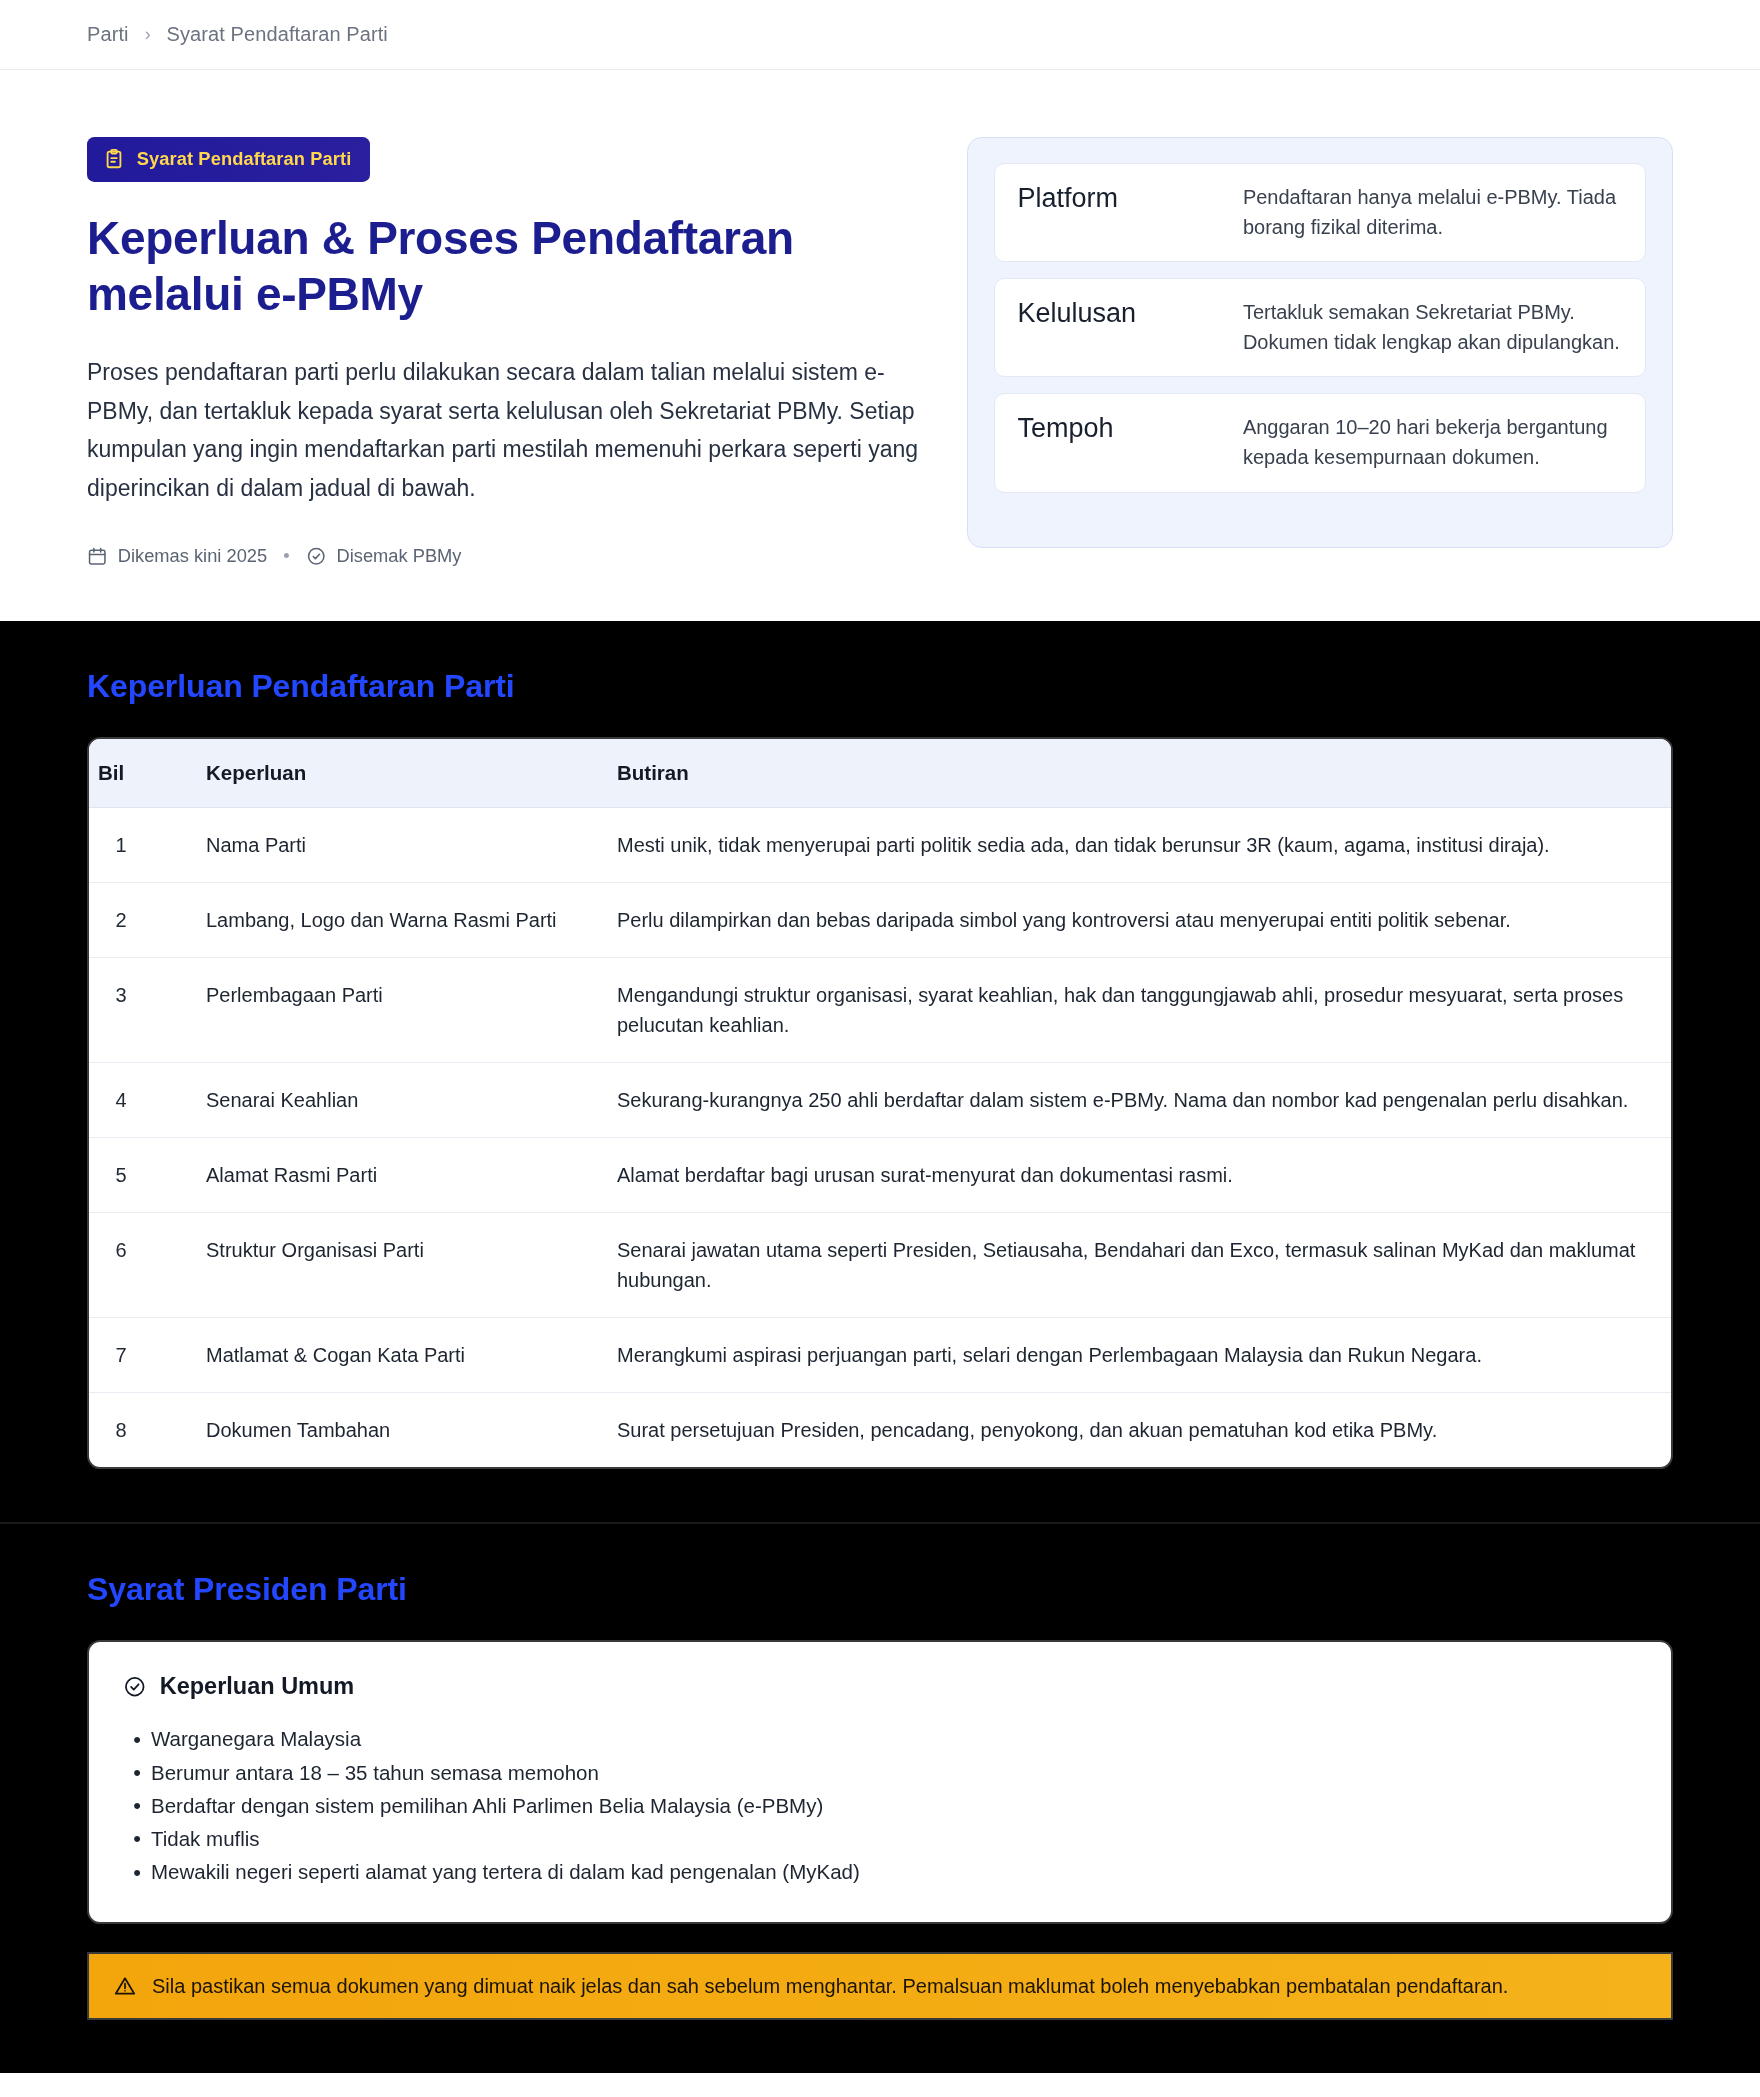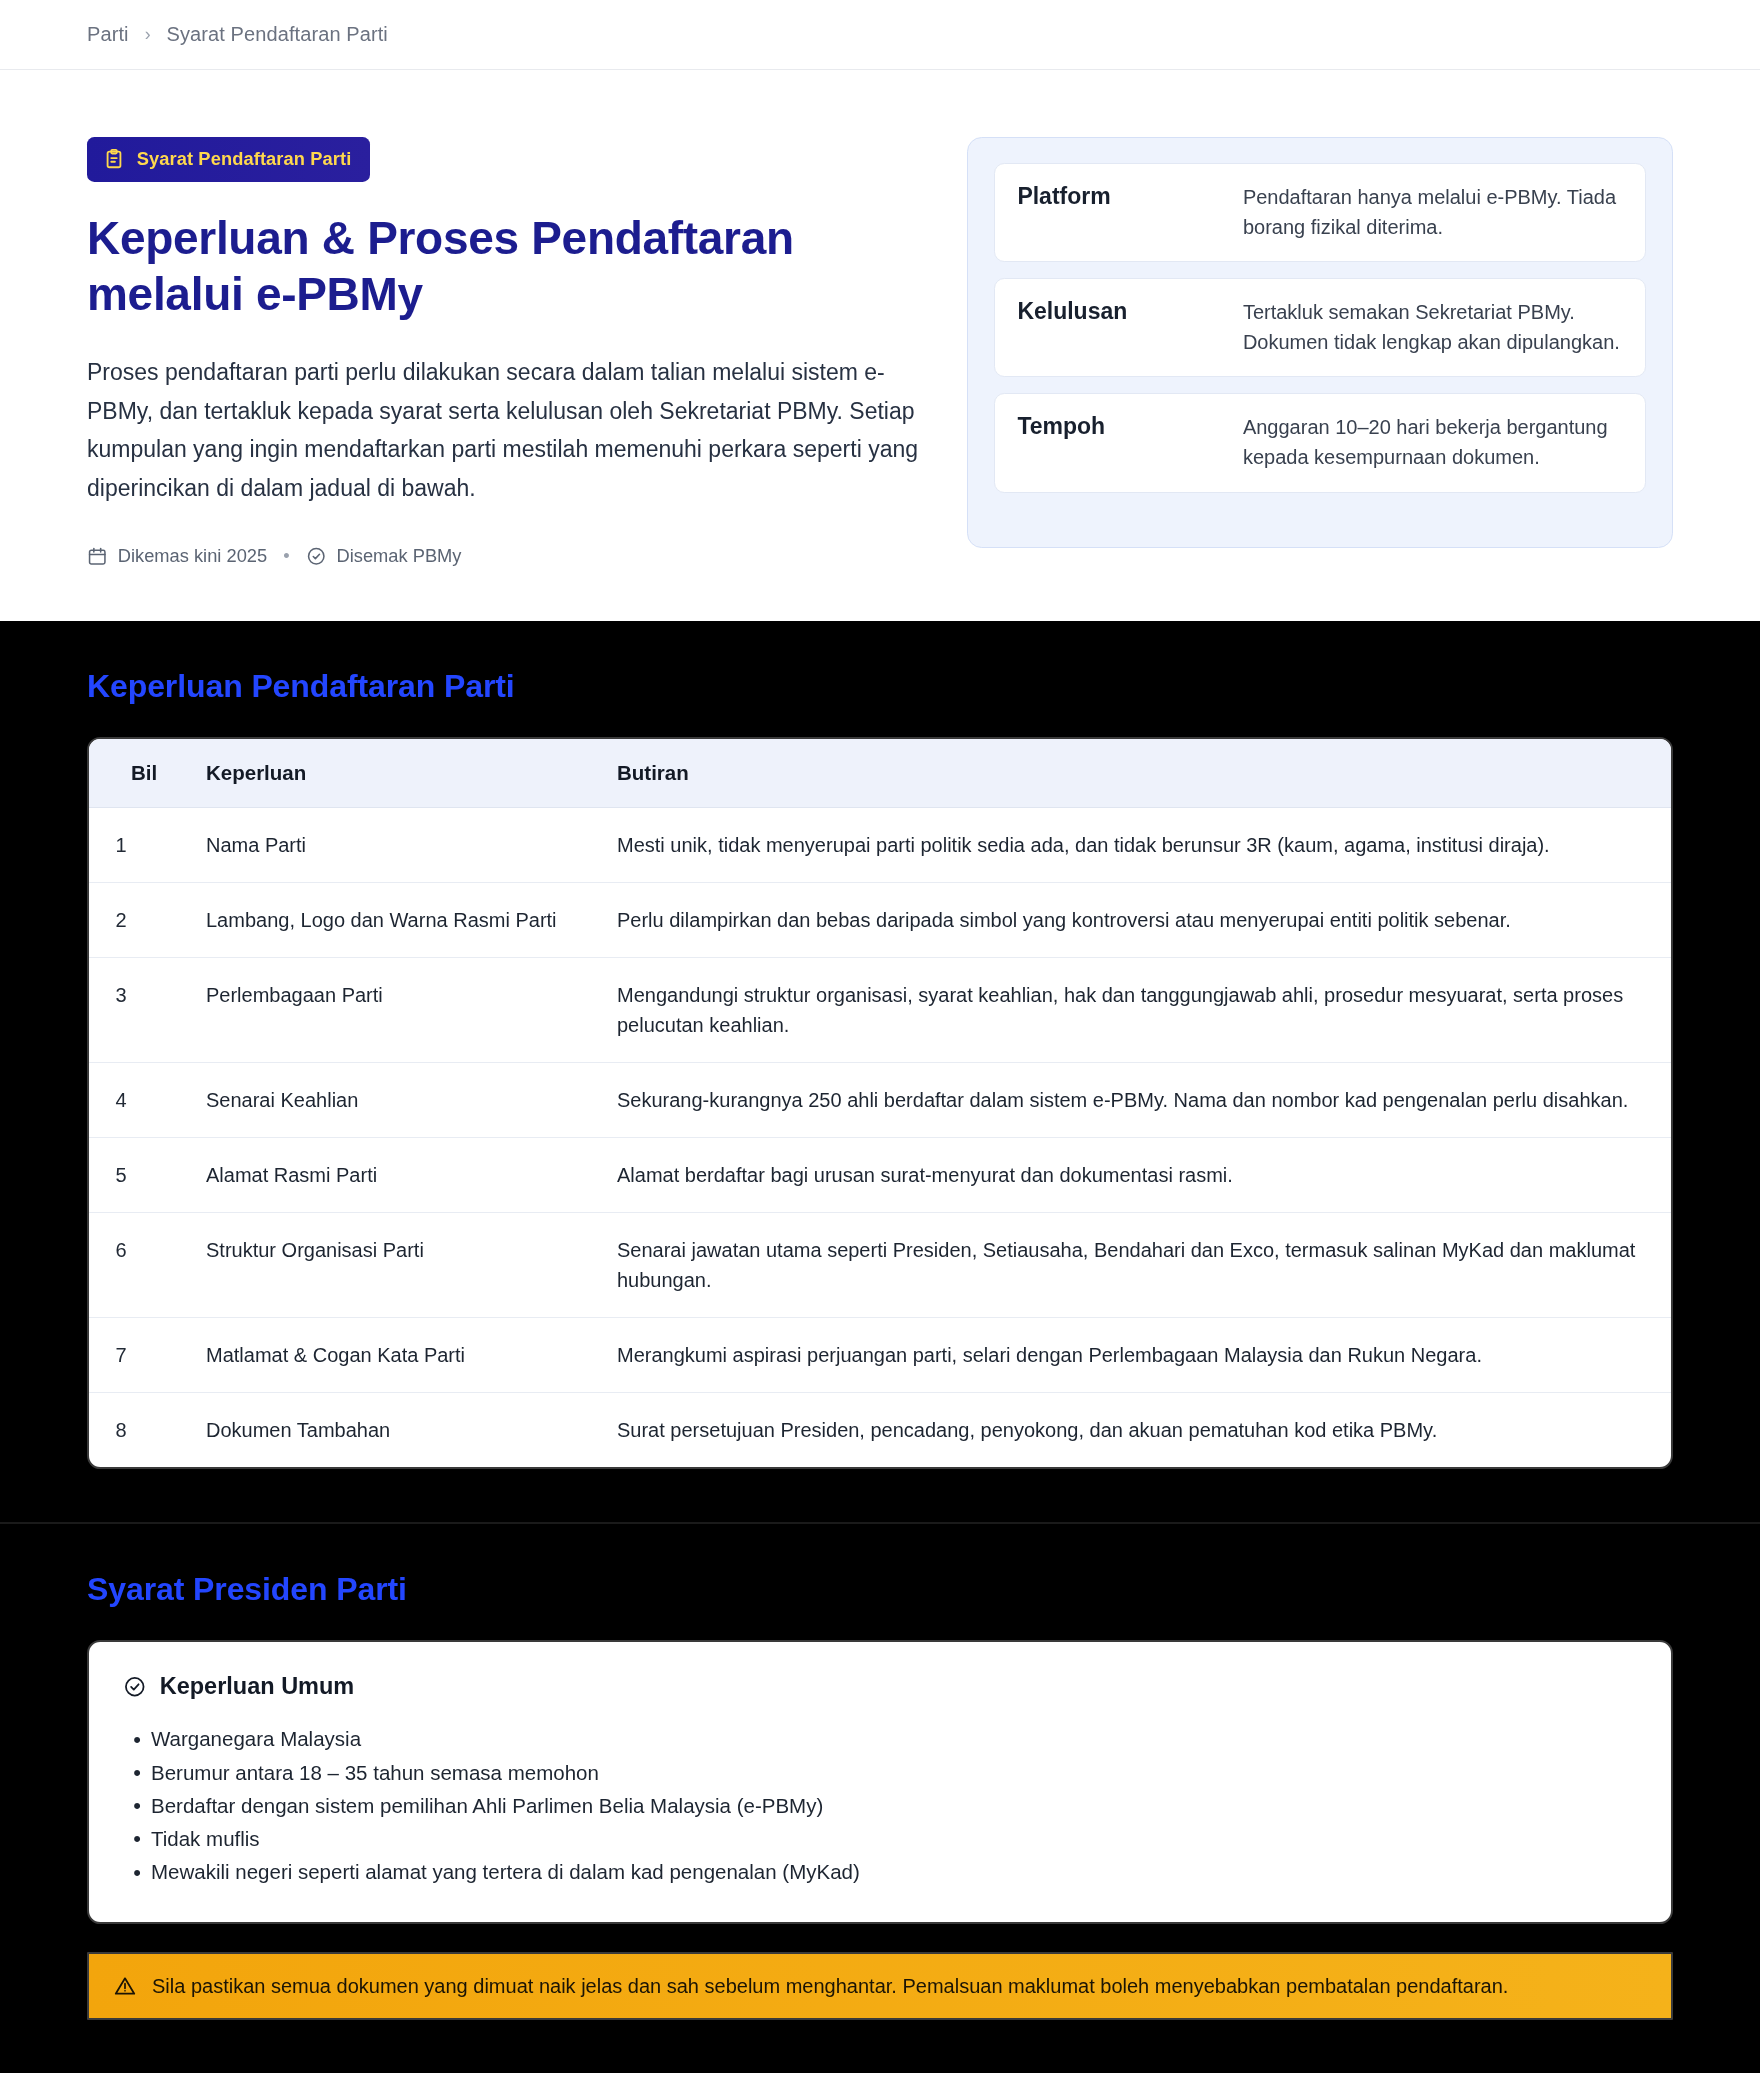--- a/index.html
+++ b/index.html
@@ -114,22 +114,22 @@
     border-radius: 10.3px;
     padding: 19px 22px;
     display: flex;
     gap: 20.5px;
     margin-bottom: 16px;
   }
   .note-item:last-child { margin-bottom: 0; }
   .note-label {
     width: 205px;
     flex: 0 0 205px;
-    font-size: 23px;
-    font-weight: bold;
+    font-size: 27px;
+    font-weight: normal;
     color: #18202e;
   }
   .note-value {
     font-size: 20px;
     line-height: 1.48;
     color: #39414f;
   }
 
   
   .dark-section {
@@ -155,21 +155,21 @@
   }
   table { width: 100%; border-collapse: collapse; }
   thead th {
     background: #eef2fb;
     text-align: left;
     font-size: 20.5px;
     font-weight: bold;
     color: #131a26;
     padding: 22px 0 22px 0;
   }
-  thead th.c1 { padding-left: 42px; width: 117px; }
+  thead th.c1 { padding-left: 9px; width: 117px; }
   thead th.c2 { width: 411px; }
   thead th.c3 { }
   tbody td {
     font-size: 20px;
     color: #1d2531;
     padding: 22px 22px 22px 0;
     border-top: 1.5px solid #e8ecf3;
     vertical-align: top;
     line-height: 1.5;
   }

